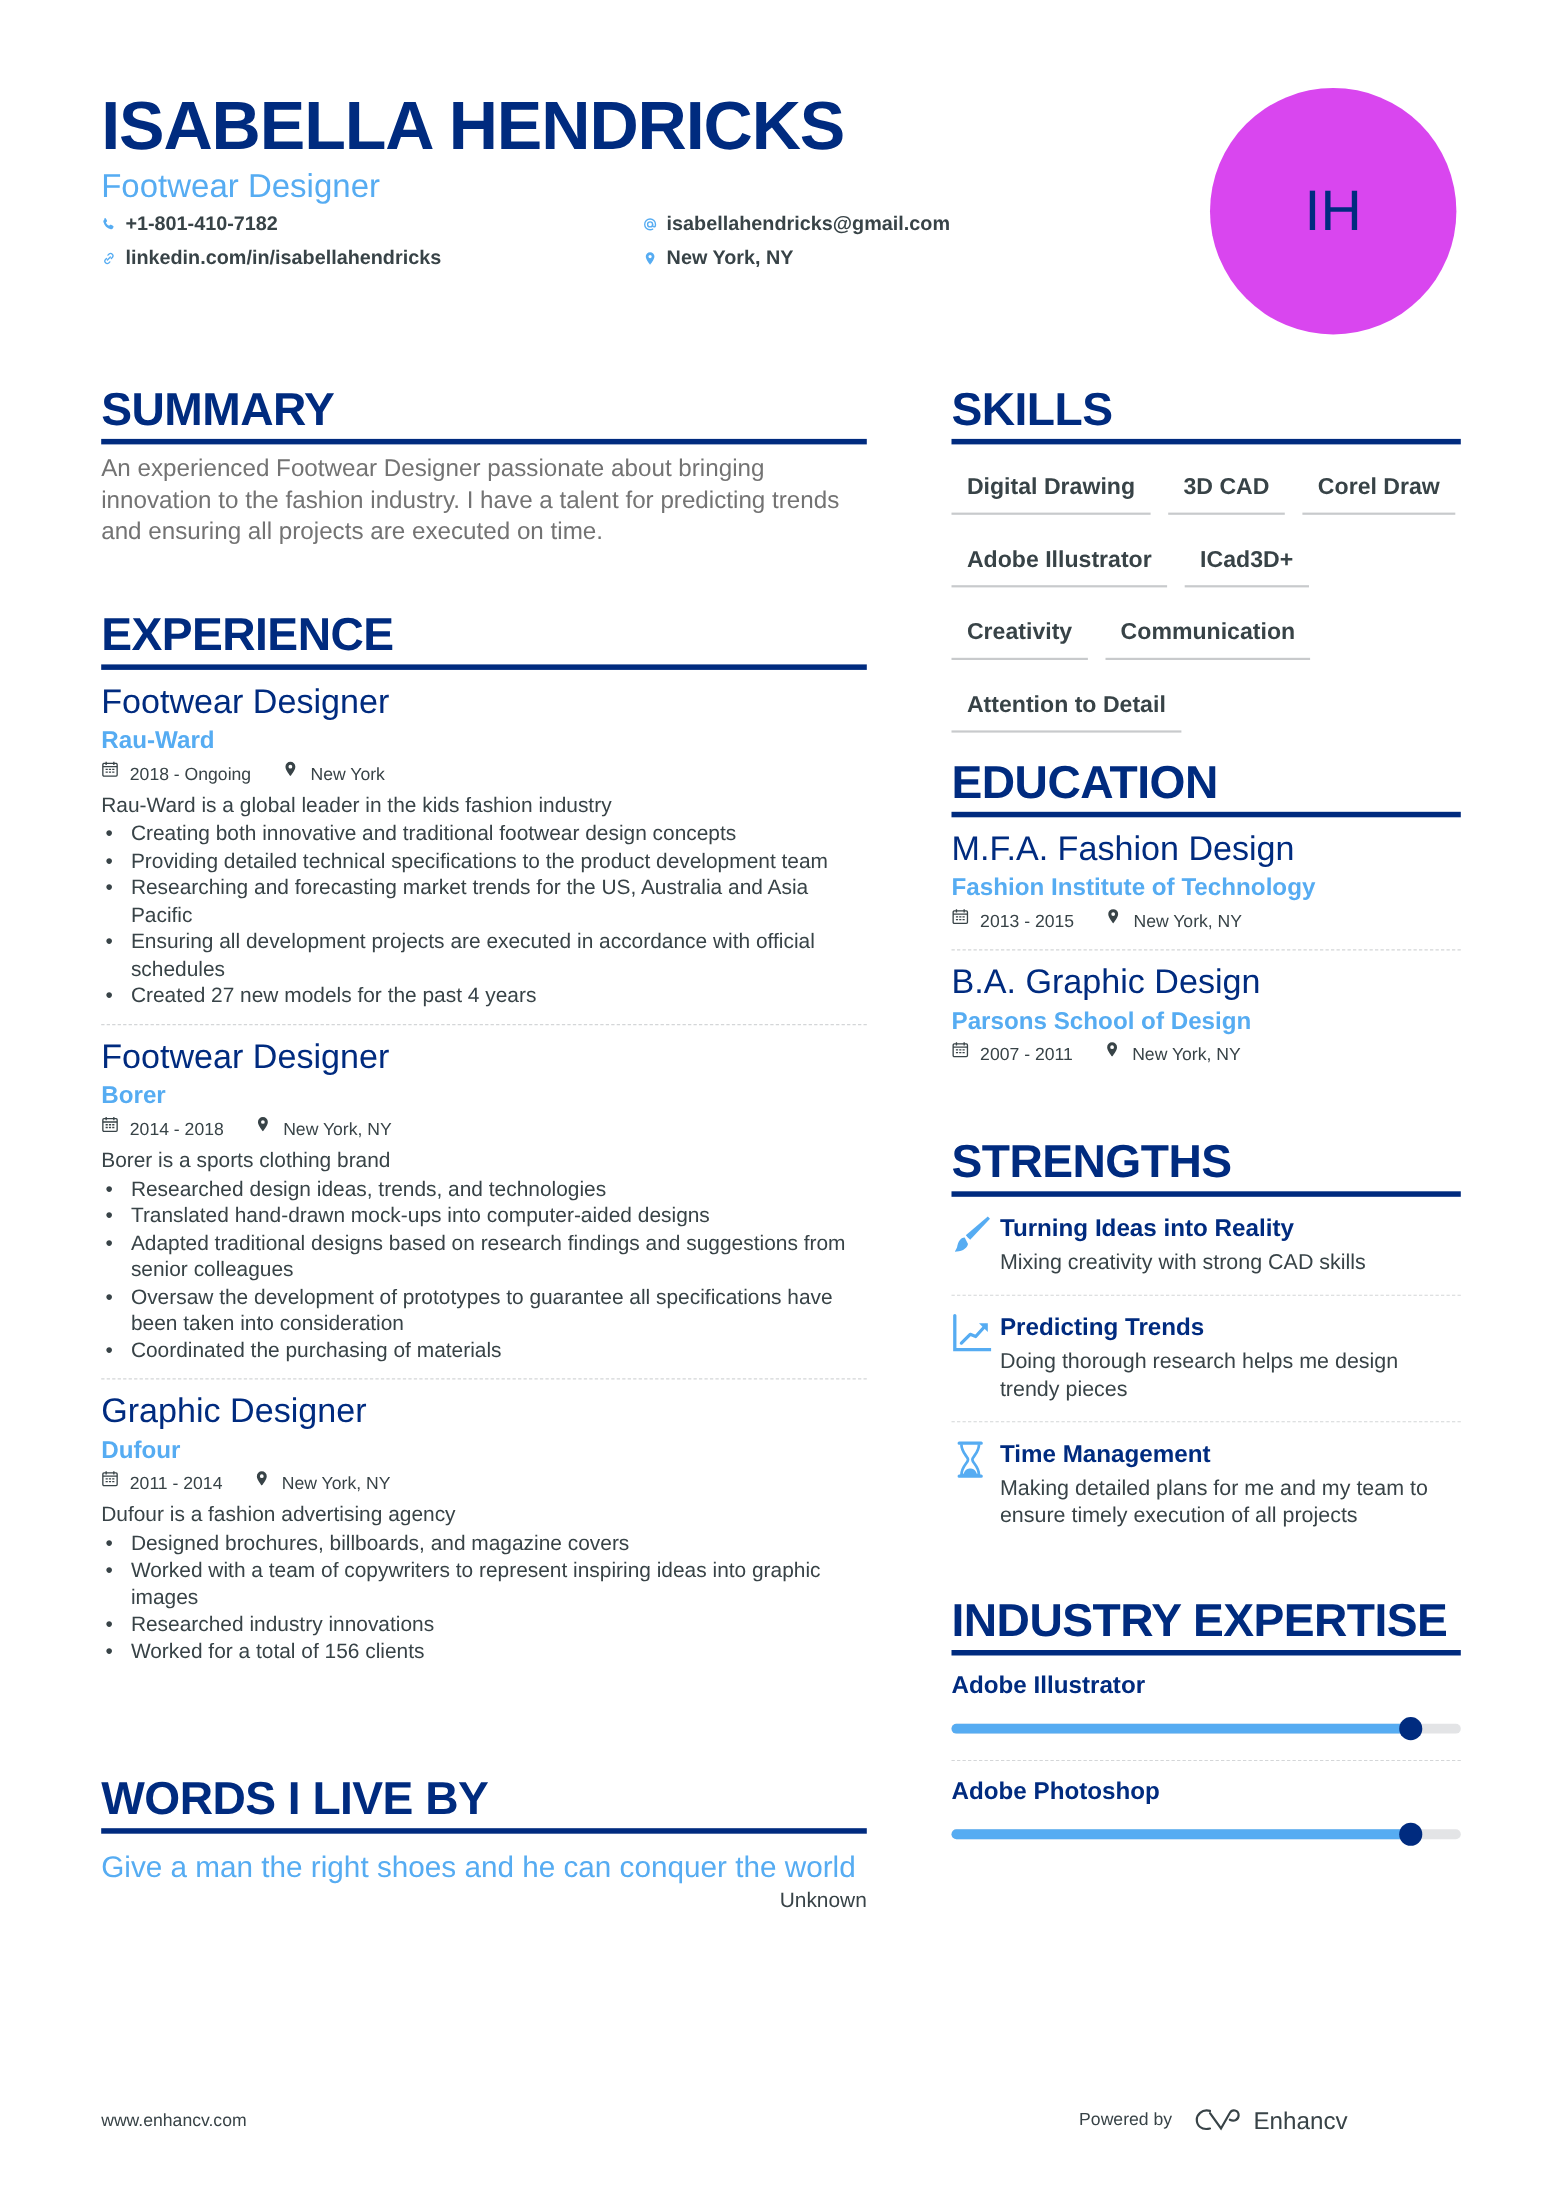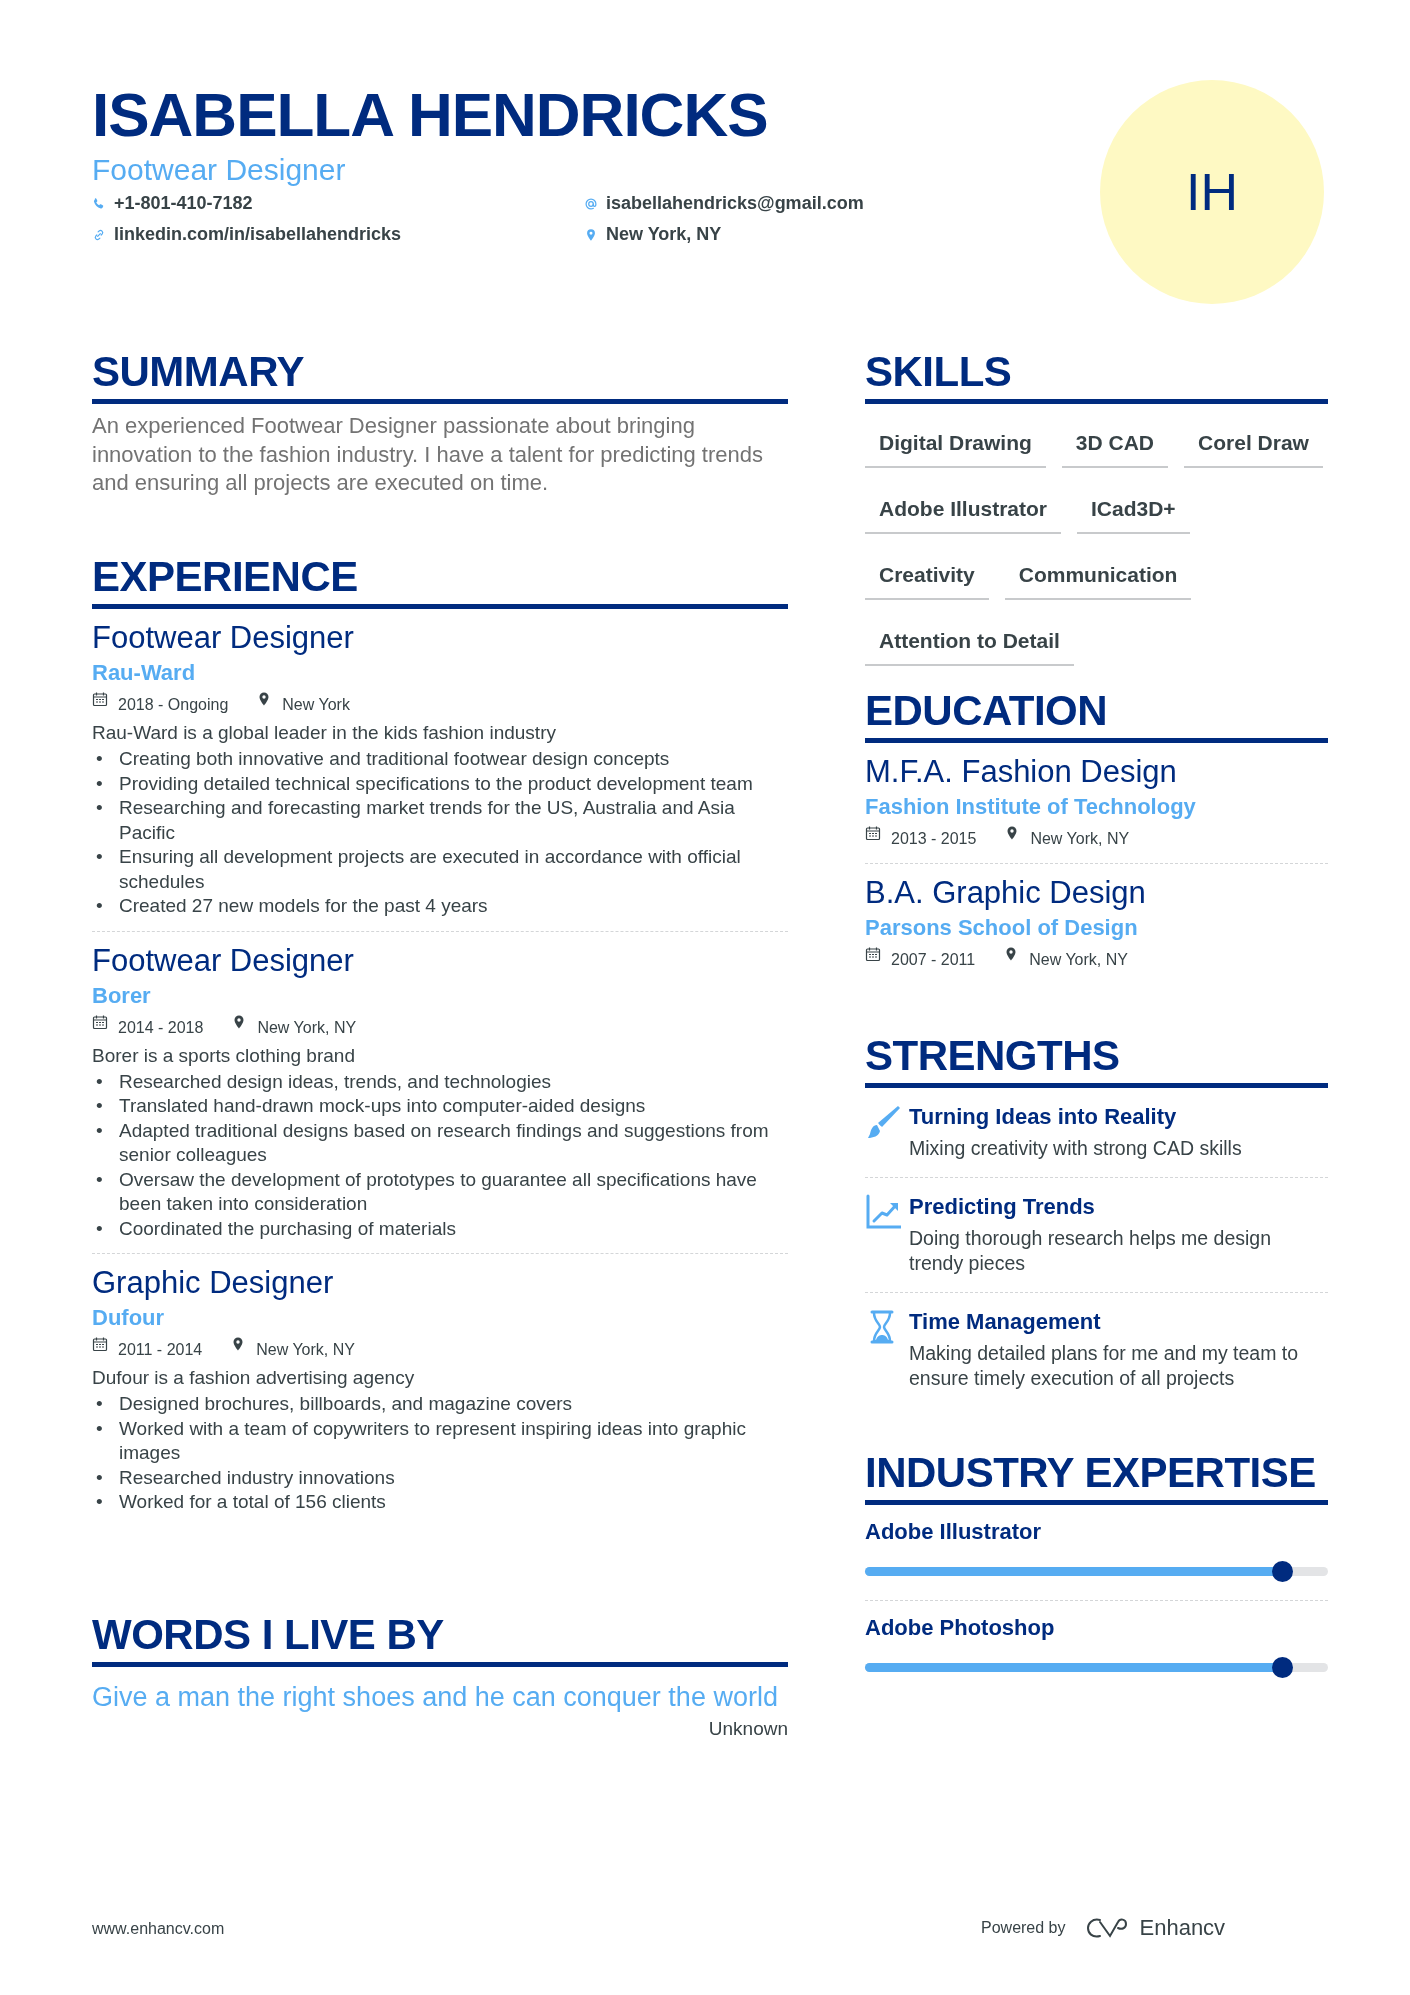--- a/index.html
+++ b/index.html
@@ -5,21 +5,21 @@
   * { box-sizing: border-box; margin: 0; padding: 0; }
   html, body { width: 1410px; height: 1995px; background: #ffffff; overflow: hidden; }
   body { position: relative; font-family: "Liberation Sans", sans-serif; color: #384347; }
   .abs { position: absolute; }
 
   
   .name { left: 92px; top: 78px; font-size: 62px; font-weight: bold; color: #002b7f; letter-spacing: -1px; line-height: 74px; white-space: nowrap; }
   .title { left: 92px; top: 150px; font-size: 30px; color: #56acf2; line-height: 40px; }
   .contact { font-size: 18px; font-weight: bold; color: #384347; display: flex; align-items: center; gap: 8px; white-space: nowrap; }
   .contact svg { width: 14px; height: 14px; flex: none; }
-  .avatar { left: 1100px; top: 80px; width: 224px; height: 224px; border-radius: 50%; background: #fef9c3; display: flex; align-items: center; justify-content: center; font-size: 52px; color: #002b7f; }
+  .avatar { left: 1100px; top: 80px; width: 224px; height: 224px; border-radius: 50%; background: #d946ef; display: flex; align-items: center; justify-content: center; font-size: 52px; color: #002b7f; }
 
   
   .sec-title { font-size: 42px; font-weight: bold; color: #002b7f; line-height: 50px; letter-spacing: -0.5px; border-bottom: 5px solid #002b7f; padding-bottom: 2px; }
   .left-col { left: 92px; width: 696px; }
   .right-col { left: 865px; width: 463px; }
 
   .summary-text { font-size: 22px; line-height: 28.5px; color: #737373; margin-top: 8px; }
 
   .job { padding: 10px 0 12px; border-bottom: 1.5px dashed #d4d6d8; }
   .job:last-child { border-bottom: none; }
@@ -59,21 +59,21 @@
   .bar-fill { position: absolute; left: 0; top: 0; height: 9px; background: #56acf2; border-radius: 5px; }
   .bar-knob { position: absolute; top: -6px; width: 21px; height: 21px; border-radius: 50%; background: #002b7f; margin-left: -10px; }
 
   
   .quote { font-size: 27px; color: #56acf2; line-height: 36px; margin-top: 12px; }
   .quote-author { font-size: 19px; color: #384347; text-align: right; line-height: 28px; }
 
   
   .footer-left { left: 92px; top: 1920px; font-size: 16px; color: #384347; }
   .footer-right { left: 981px; top: 1915px; display: flex; align-items: center; gap: 20px; font-size: 16px; color: #384347; }
-  .brand { display: flex; align-items: center; gap: 8px; font-size: 22px; color: #384347; }
+  .brand { display: flex; gap: 8px; font-size: 22px; color: #384347; }
 </style>
 </head>
 <body>
 
 <div class="abs name">ISABELLA HENDRICKS</div>
 <div class="abs title">Footwear Designer</div>
 
 <div class="abs contact" style="left:92px; top:193px;">
   <svg viewBox="0 0 16 16">
       <path d="M3.5 1.5c.6-.3 1.2-.1 1.5.5l1 2c.2.5.1 1-.3 1.3l-.8.6c.5 1.4 1.9 3 3.4 3.6l.6-.8c.3-.4.9-.5 1.3-.3l2 1c.6.3.8 1 .5 1.5l-.7 1.3c-.4.7-1.2 1-2 .8C6 12.2 3.3 9.2 2.3 5.4c-.2-.8.1-1.6.7-2z" fill="#56acf2"></path>

